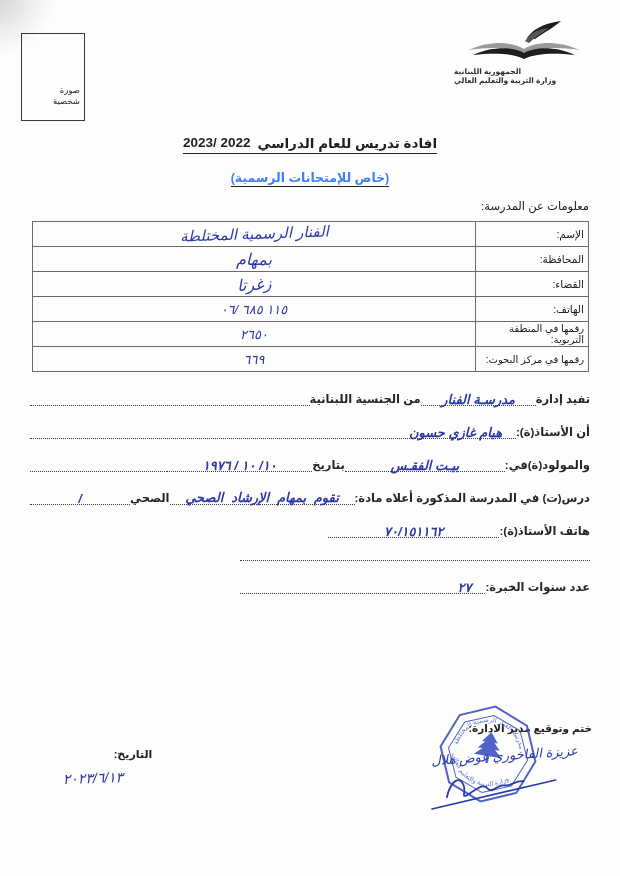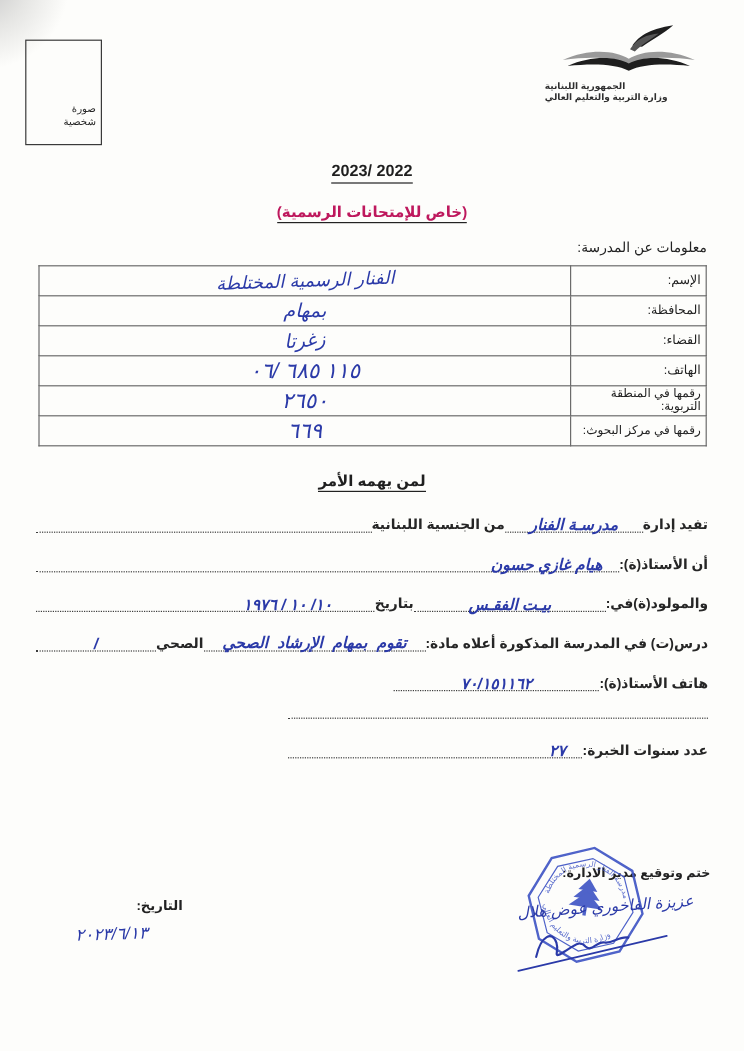--- a/index.html
+++ b/index.html
@@ -21,35 +21,35 @@
   .logo{position:absolute;right:26px;top:20px;width:140px;text-align:left;direction:rtl;}
   .logo svg{display:block;margin:0 auto;}
   .logo .l1{font-size:7.5px;font-weight:bold;color:#2e2e2e;margin-top:1px;}
   .logo .l2{font-size:7.5px;font-weight:bold;color:#2e2e2e;}
   
   .title-wrap{position:absolute;left:0;right:0;top:134px;text-align:center;}
   .title-inner{display:inline-flex;direction:rtl;gap:7px;border-bottom:1.4px solid #222;
     padding-bottom:2px;font-size:13.5px;font-weight:bold;color:#1f1f1f;}
   .subtitle-wrap{position:absolute;left:0;right:0;top:168px;text-align:center;}
   .subtitle-inner{display:inline-block;direction:rtl;border-bottom:1.4px solid #222;
-    padding-bottom:1px;font-size:12.5px;font-weight:bold;color:#be185d;}
+    padding-bottom:1px;font-size:12.5px;font-weight:bold;color:#3b82f6;}
   .info-heading{position:absolute;right:31px;top:199px;direction:rtl;font-size:11.5px;color:#222;}
   
   .stable{position:absolute;left:32px;right:31px;top:221px;border-collapse:collapse;direction:rtl;width:557px;}
   .stable td{border:1px solid #6b6b6b;height:24px;padding:0 4px;}
   .stable td.lbl{width:104px;font-weight:normal;font-size:10.5px;color:#222;}
   .stable td.lbl.small{font-size:10px;}
   .stable td.val{text-align:center;}
   
   .hw{color:#2b3aa8;font-style:italic;white-space:nowrap;}
   .ltr{direction:ltr;unicode-bidi:bidi-override;display:inline-block;}
   .hw-name{font-size:15px;display:inline-block;transform:rotate(-2deg);}
   .hw-big{font-size:16px;display:inline-block;}
   .hw-tilt{transform:rotate(-4deg);}
-  .hw-num{font-size:18px;}
+  .hw-num{font-size:13px;}
   
   .letter{position:absolute;right:30px;left:30px;top:392px;direction:rtl;}
   .letter-heading-wrap{text-align:center;margin-bottom:20px;}
   .letter-heading{display:inline-block;font-size:12.5px;font-weight:bold;border-bottom:1.4px solid #222;padding-bottom:1px;color:#1f1f1f;}
   .ln{display:flex;align-items:flex-end;margin-bottom:19px;font-size:11.5px;font-weight:bold;color:#262626;}
   .ln .lbl{white-space:nowrap;padding-bottom:0;}
   .fill{display:flex;align-items:flex-end;position:relative;}
   .fill.grow{flex:1;}
   .dl{flex:1;border-bottom:1.6px dotted #3c3c3c;height:3px;}
   .fill .hw{position:absolute;bottom:-1px;left:0;right:0;text-align:center;font-size:13px;pointer-events:none;}
@@ -85,20 +85,21 @@
       <path d="M60,21 C66,12 74,9 84,8 C76,14 70,17 64,23 Z" fill="#555"></path>
       <path d="M4,30 C26,20 48,22 59,29 C70,22 92,20 114,30 C92,27 72,27 59,34 C46,27 26,27 4,30 Z" fill="#9a9a9a"></path>
       <path d="M8,35 C28,26 48,27 59,33 C70,27 90,26 110,35 C90,33 71,33 59,39 C47,33 28,33 8,35 Z" fill="#1e1e1e"></path>
     </svg>
     <div class="l1">الجمهورية اللبنانية</div>
     <div class="l2">وزارة التربية والتعليم العالي</div>
   </div>
 
   <div class="title-wrap">
     <span class="title-inner">
+      <span>افادة تدريس  للعام الدراسي</span>
       <span class="ltr">2023/ 2022</span>
     </span>
   </div>
   <div class="subtitle-wrap">
     <span class="subtitle-inner">(خاص للإمتحانات الرسمية)</span>
   </div>
 
   <div class="info-heading">معلومات عن المدرسة:</div>
 
   <table class="stable" dir="rtl">
@@ -136,23 +137,20 @@
     <tr>
       <td class="lbl small">رقمها في مركز البحوث:</td>
       <td class="val">
         <span class="hw hw-num ltr">٦٦٩</span>
       </td>
     </tr>
   </tbody>
     </table>
 
   <div class="letter">
-    <div class="letter-heading-wrap">
-      <span class="letter-heading">لمن يهمه الأمر</span>
-    </div>
 
     <div class="ln">
       <span class="lbl">تفيد إدارة</span>
       <span class="fill w115">
         <span class="dl"></span>
         <span class="hw">مدرسـة الفنار</span>
       </span>
       <span class="lbl">من الجنسية اللبنانية</span>
       <span class="fill grow">
         <span class="dl"></span>

